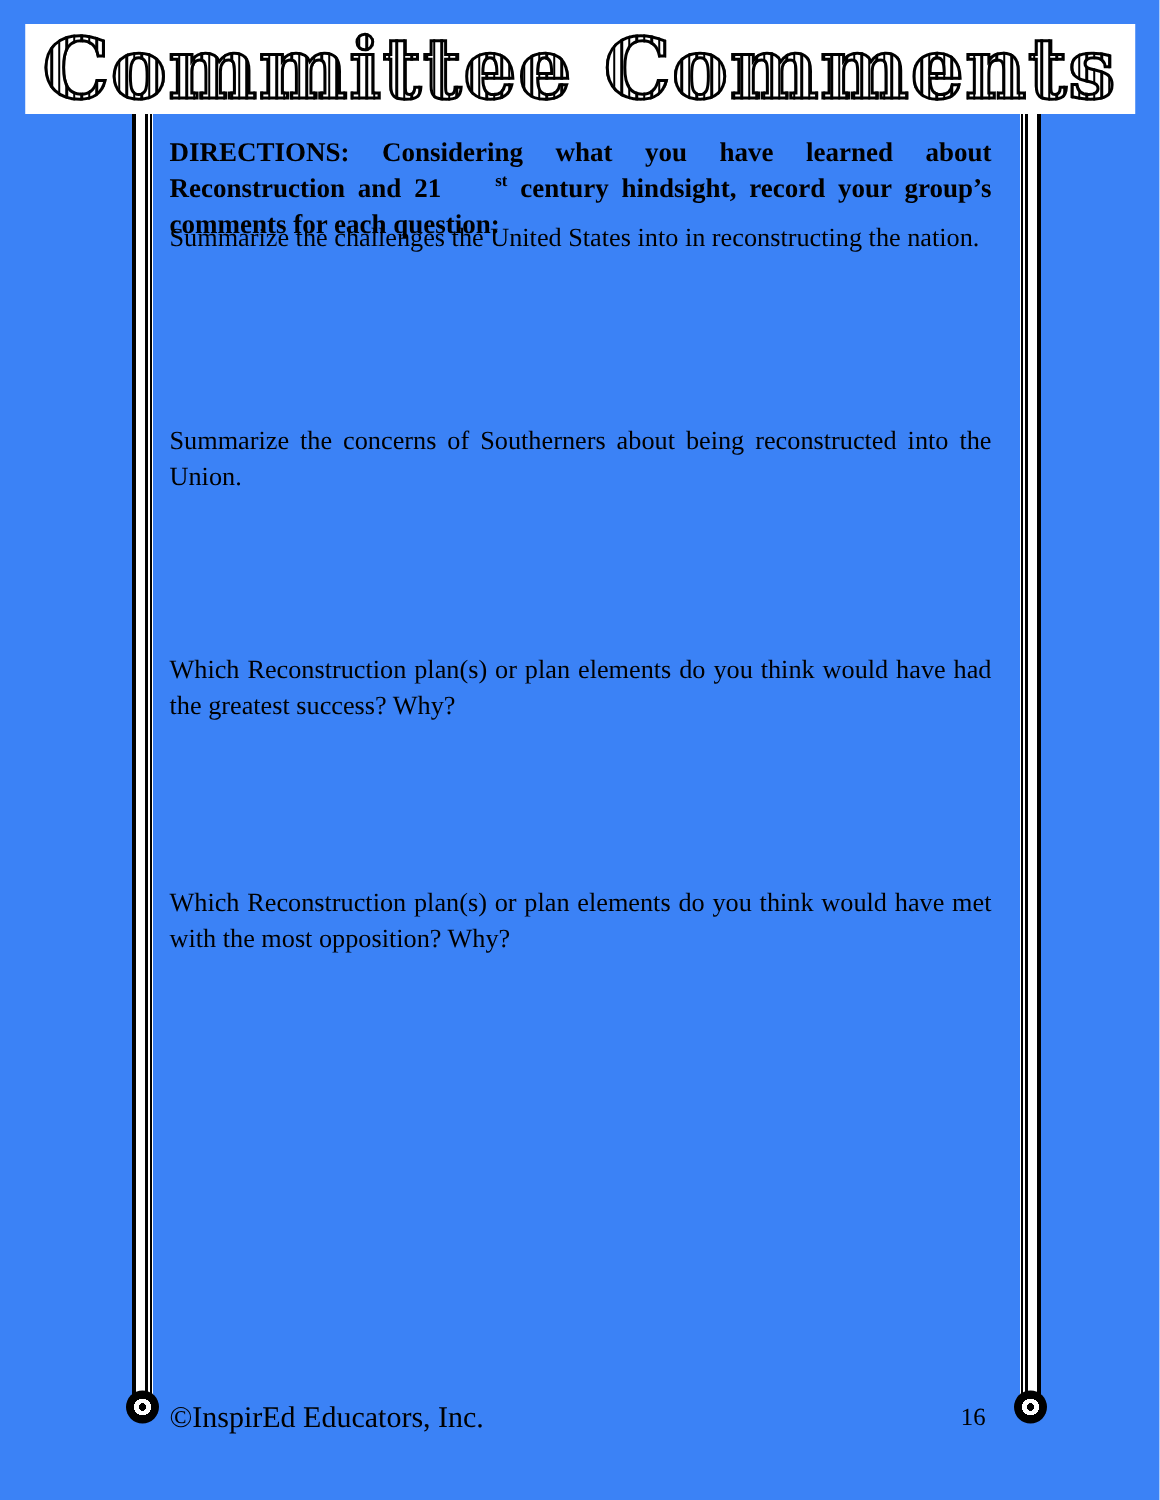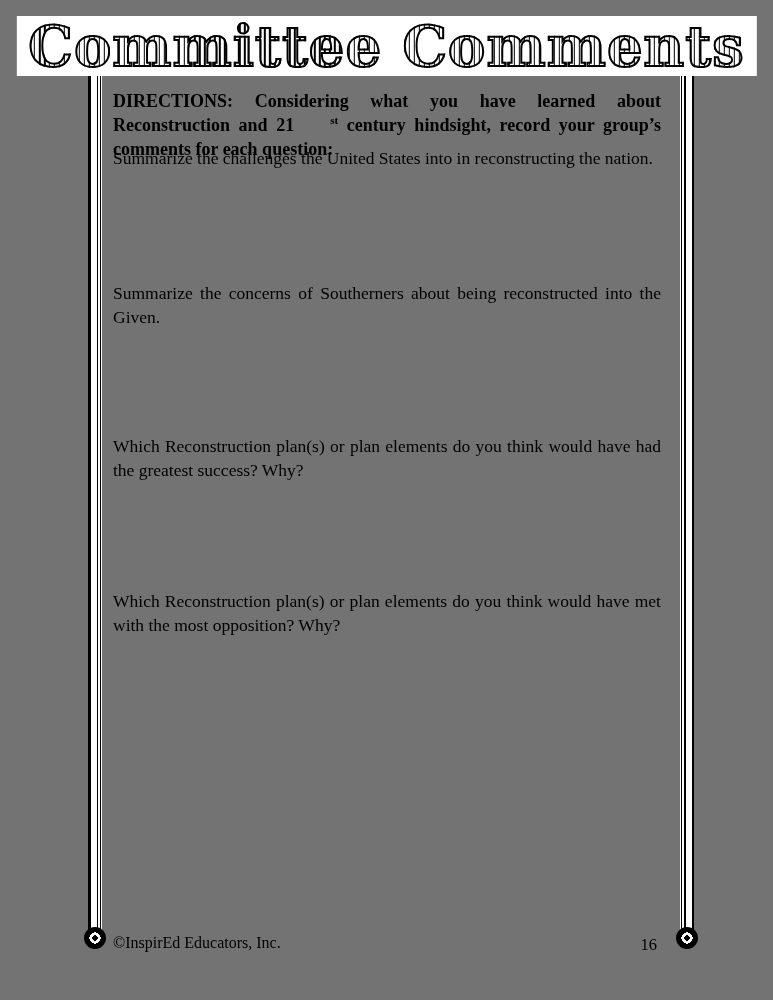--- a/index.html
+++ b/index.html
@@ -1,21 +1,21 @@
 <!DOCTYPE html>
 <html><head>
 <meta charset="utf-8">
 <style>
   html, body { margin: 0; padding: 0; background: #fff; }
 
   .page {
     position: relative;
     width: 773px;
     height: 1000px;
-    background: #737373;
+    background: #3b82f6;
     font-family: "Liberation Serif", serif;
     color: #000;
     overflow: hidden;
   }
 
   
   .tube { position: absolute; }
   .tube-left {
     left: 88px; top: 60px; width: 14px; height: 878px;
     background: linear-gradient(to right,
@@ -89,21 +89,21 @@
   .directions sup { font-size: 62%; line-height: 0; margin-left: 36px; }
   .q1 { top: 147px; }
   .q2 { top: 282px; }
   .q3 { top: 435px; }
   .q4 { top: 590px; }
   .q5 { top: 742px; }
 
   
   .footer-copyright {
     position: absolute; left: 113px; top: 934px;
-    font-size: 16px;
+    font-size: 20px;
   }
   .page-number {
     position: absolute; right: 116px; top: 935px;
     font-size: 16.5px;
   }
 </style>
 </head>
 <body>
 
 <div class="page">
@@ -116,20 +116,20 @@
   <div class="grommet g-bl"></div>
   <div class="grommet g-br"></div>
 
   <div class="title">
     <span class="title-text">Committee Comments</span>
   </div>
 
   <p class="content-text directions"><span>DIRECTIONS:</span><span> Considering what you have learned about Reconstruction and 21</span><sup>st</sup><span> century hindsight, record your group’s comments for each question:</span></p>
 
   <p class="content-text q1">Summarize the challenges the United States into in reconstructing the nation.</p>
-  <p class="content-text q2">Summarize the concerns of Southerners about being reconstructed into the Given.</p>
+  <p class="content-text q2">Summarize the concerns of Southerners about being reconstructed into the Union.</p>
   <p class="content-text q3">Which Reconstruction plan(s) or plan elements do you think would have had the greatest success? Why?</p>
   <p class="content-text q4">Which Reconstruction plan(s) or plan elements do you think would have met with the most opposition? Why?</p>
 
   <div class="footer-copyright">©InspirEd Educators, Inc.</div>
   <div class="page-number">16</div>
 
 </div>
 
 </body></html>

